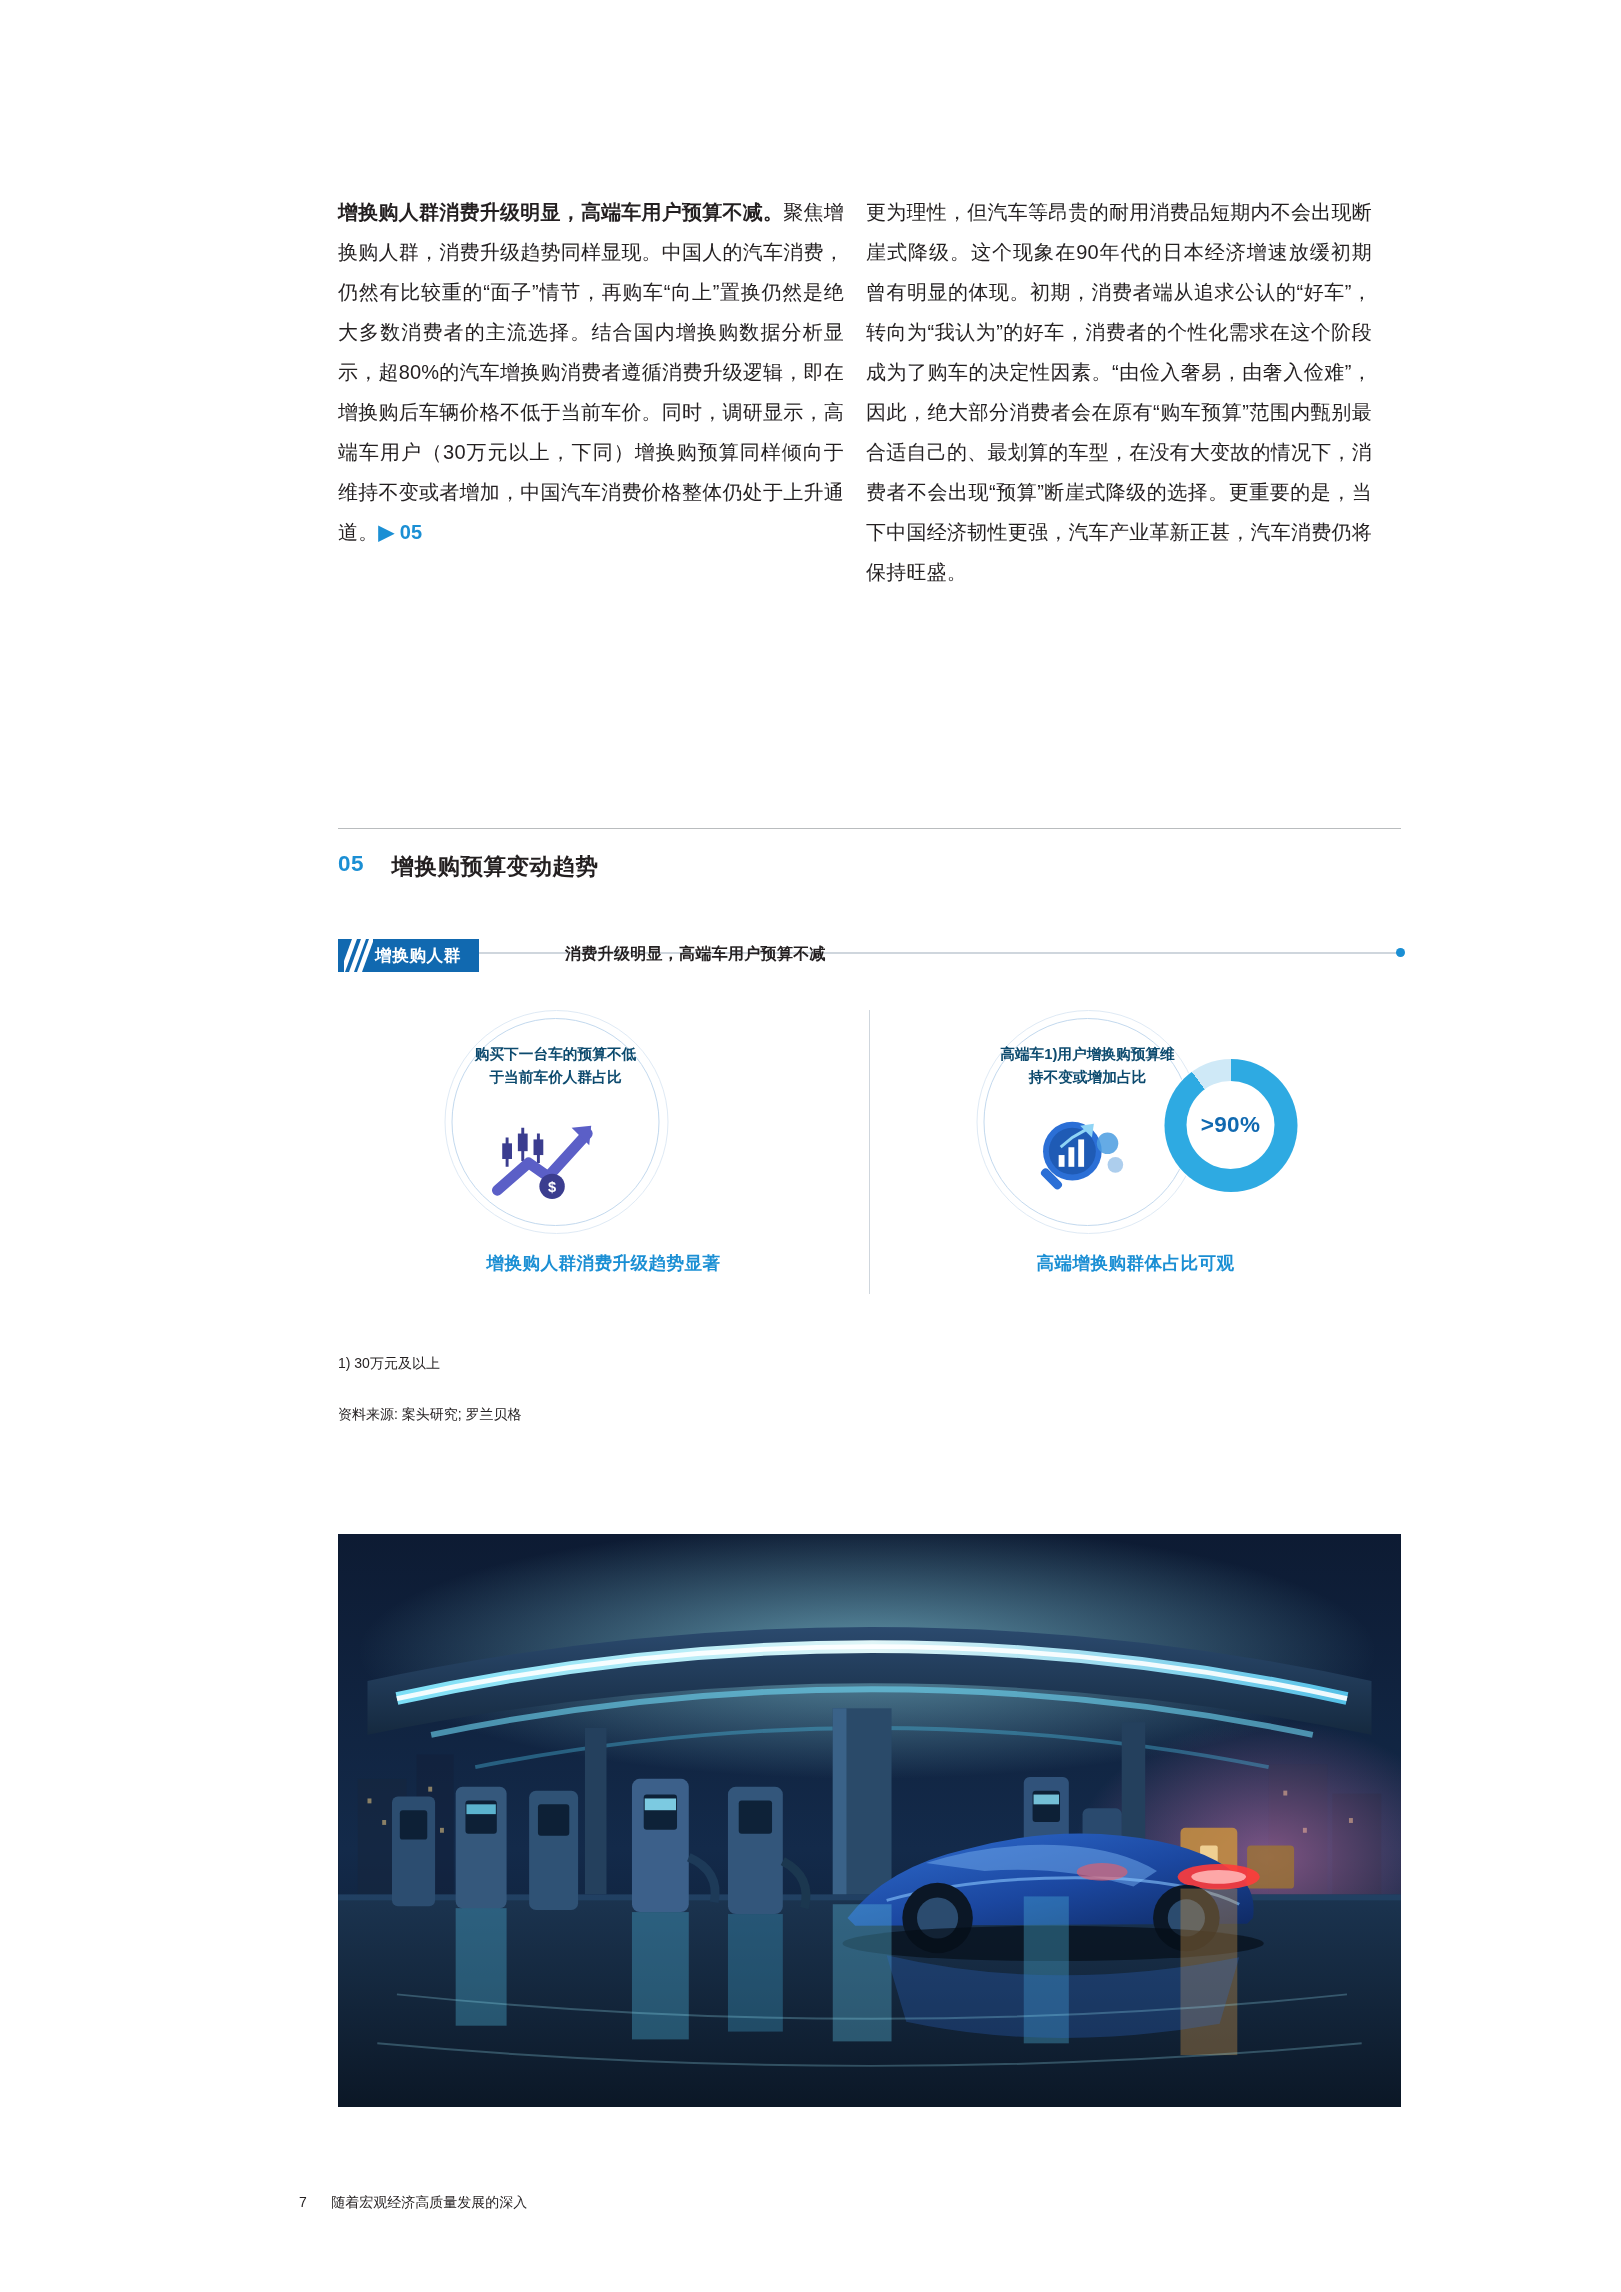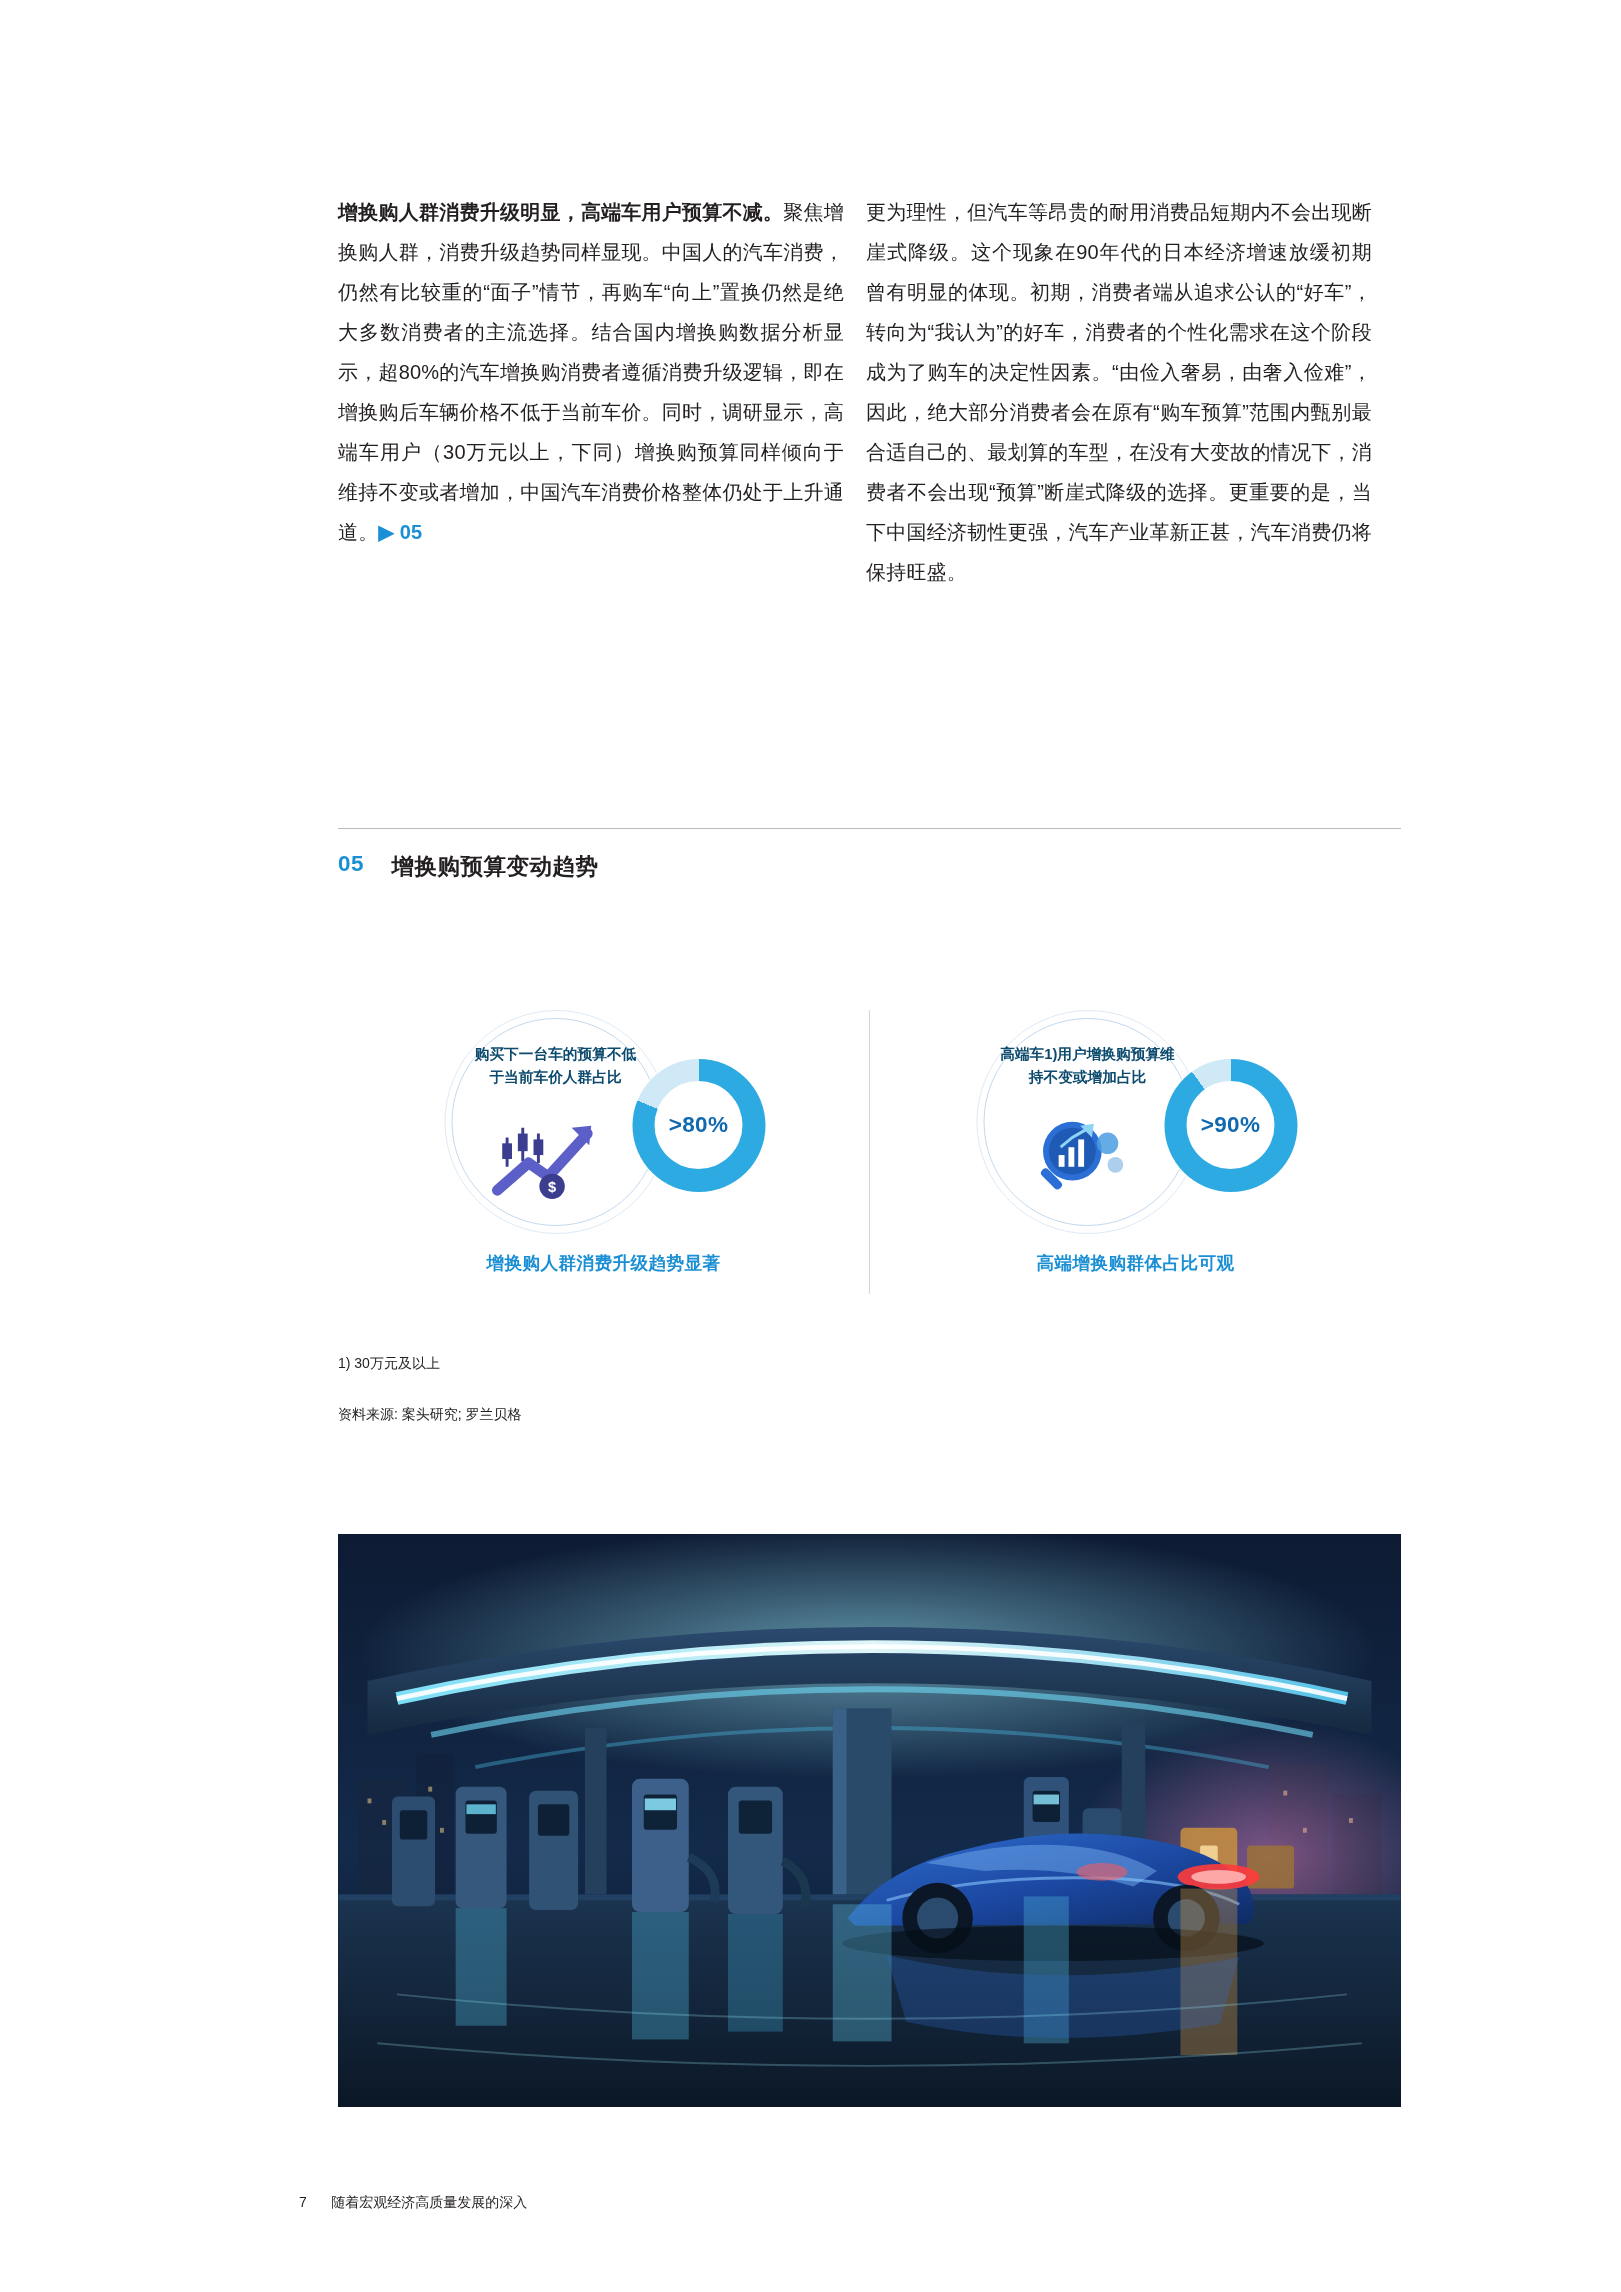--- a/index.html
+++ b/index.html
@@ -301,20 +301,33 @@
 
   </div>
 
   <div class="section-rule"></div>
 
   <div class="section-head">
     <span class="section-num">05</span>
     <span class="section-title">增换购预算变动趋势</span>
   </div>
 
+  <div class="banner">
+    <div class="banner-bar"></div>
+    <div class="banner-dot"></div>
+    <div class="banner-tag">
+      <span>增换购人群</span>
+    </div>
+    <div class="banner-slashes">
+        <i></i>
+        <i></i>
+        <i></i>
+      </div>
+    <div class="banner-sub">消费升级明显，高端车用户预算不减</div>
+  </div>
 
   <div class="chart-area">
     <div class="divider-v"></div>
 
     <div class="panel left">
       <div class="viz">
         <div class="ring-outer2"></div>
         <div class="ring-outer"></div>
         <div class="cap-text">购买下一台车的预算不低于当前车价人群占比</div>
         <div class="icon-slot">
@@ -325,26 +338,20 @@
               <line x1="50" y1="20" x2="50" y2="50"></line>
             </g>
             <rect x="13" y="30" width="10" height="16" fill="#3b3d8f"></rect>
             <rect x="29" y="20" width="10" height="18" fill="#3b3d8f"></rect>
             <rect x="45" y="26" width="10" height="16" fill="#3b3d8f"></rect>
             <path d="M8 78 L40 50 L60 64 L100 20" stroke="#5b5fc7" stroke-width="11" fill="none" stroke-linejoin="round" stroke-linecap="round"></path>
             <path d="M84 14 L104 12 L102 32 Z" fill="#5b5fc7"></path>
             <circle cx="64" cy="74" r="13" fill="#3b3d8f"></circle>
             <text x="64" y="80" font-size="15" font-family="Liberation Sans, sans-serif" fill="#ffffff" text-anchor="middle" font-weight="bold">$</text>
           </svg>
-        </div>
-        <div class="donut">
-          <div class="dial" style="background:conic-gradient(#2eaae2 0deg 292deg, #cfe9f7 292deg 360deg);"></div>
-          <div class="hole">
-            <span class="val">&gt;80%</span>
-          </div>
         </div>
       </div>
       <div class="panel-caption">增换购人群消费升级趋势显著</div>
     </div>
 
     <div class="panel right">
       <div class="viz">
         <div class="ring-outer2"></div>
         <div class="ring-outer"></div>
         <div class="cap-text">高端车1)用户增换购预算维持不变或增加占比</div>

